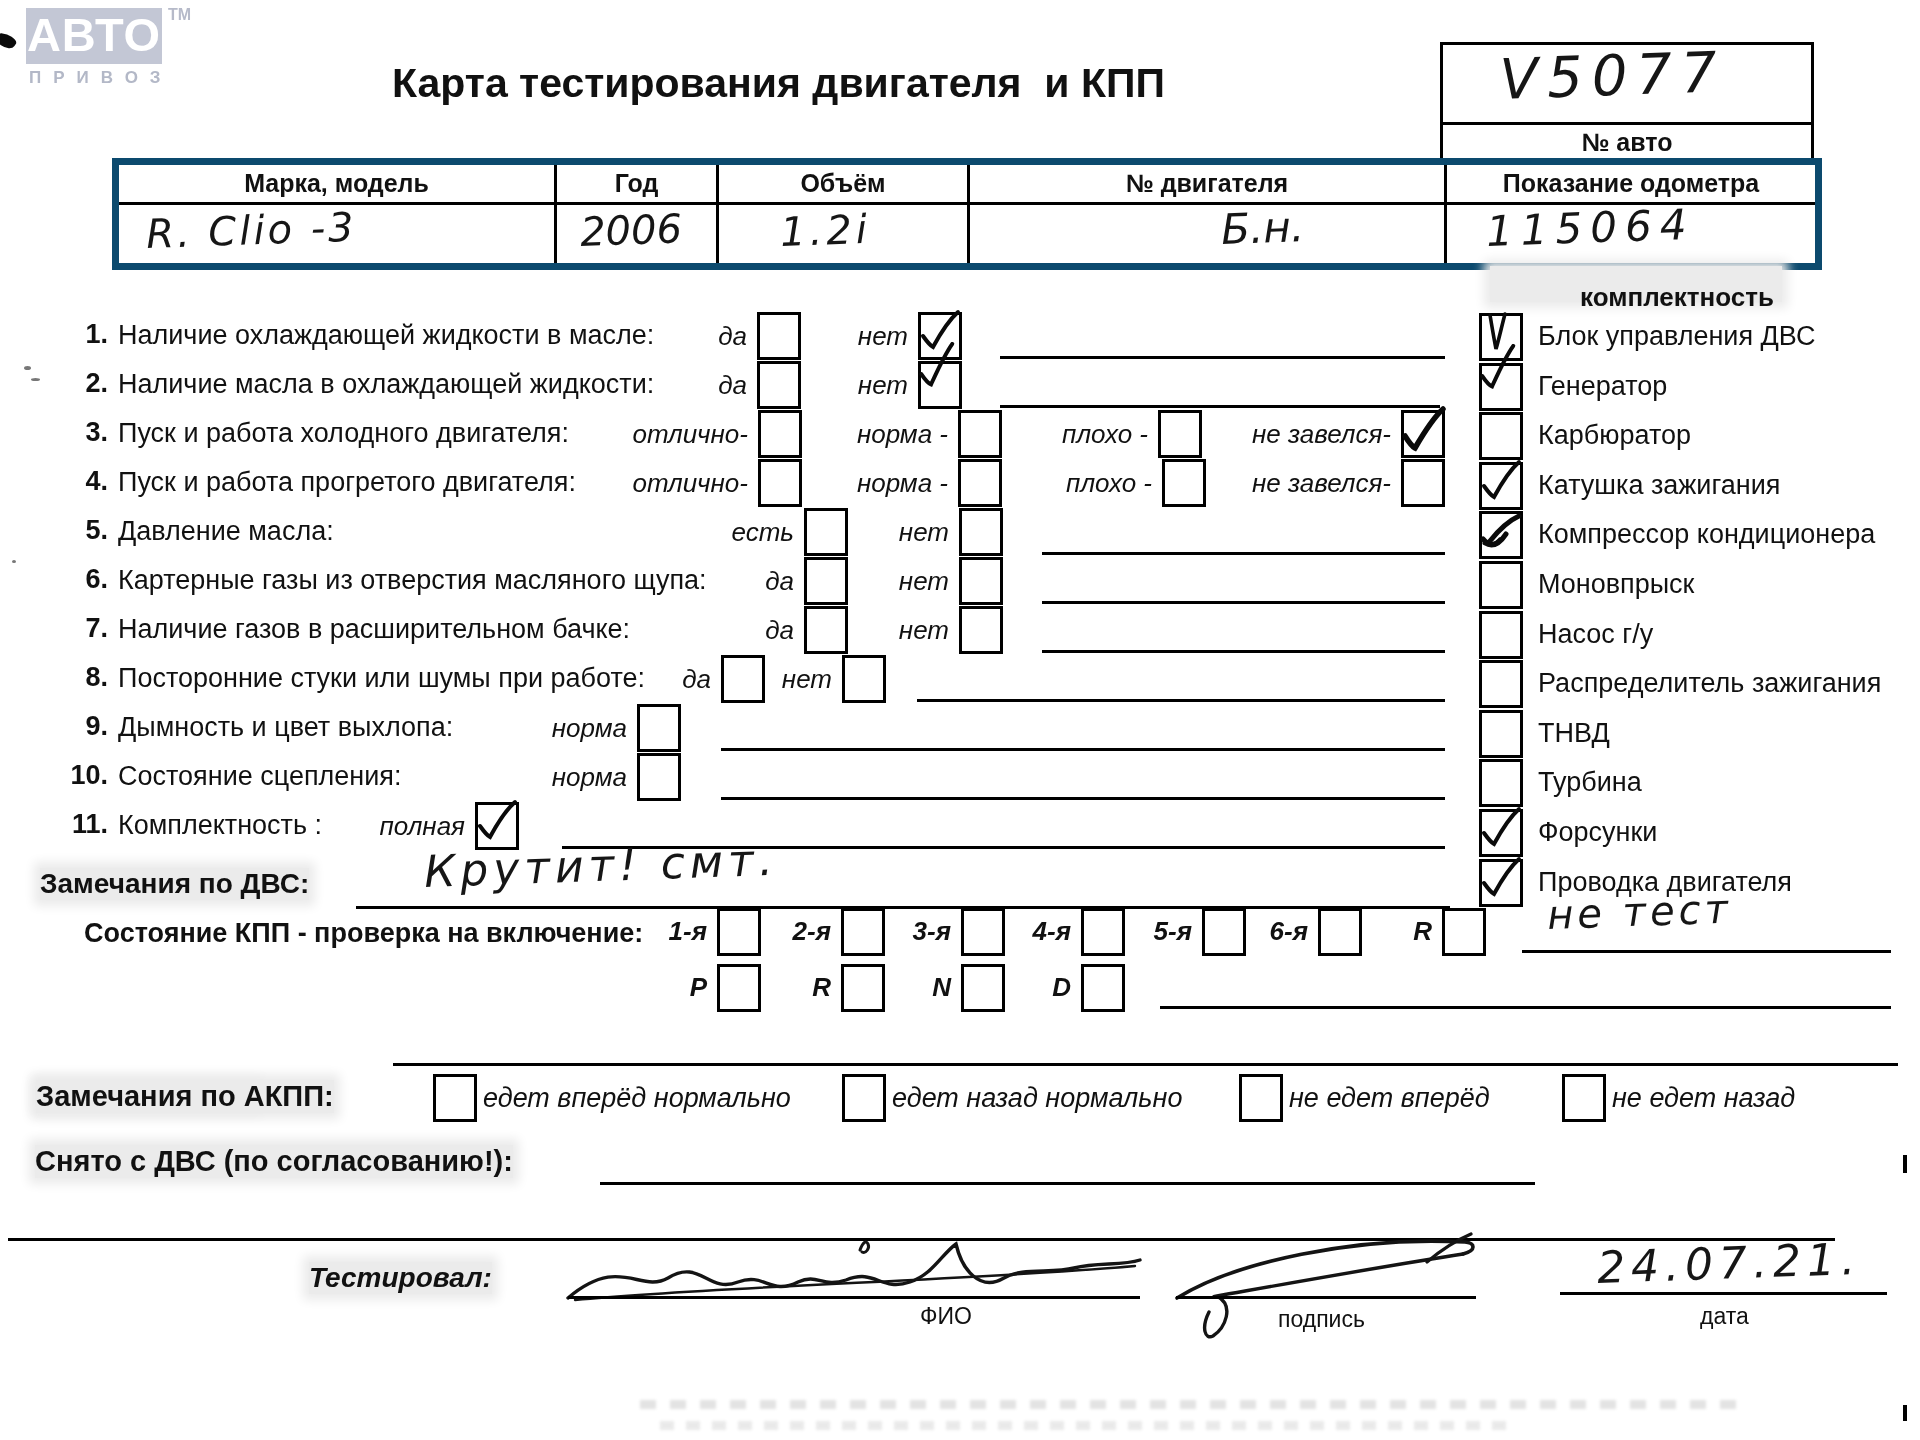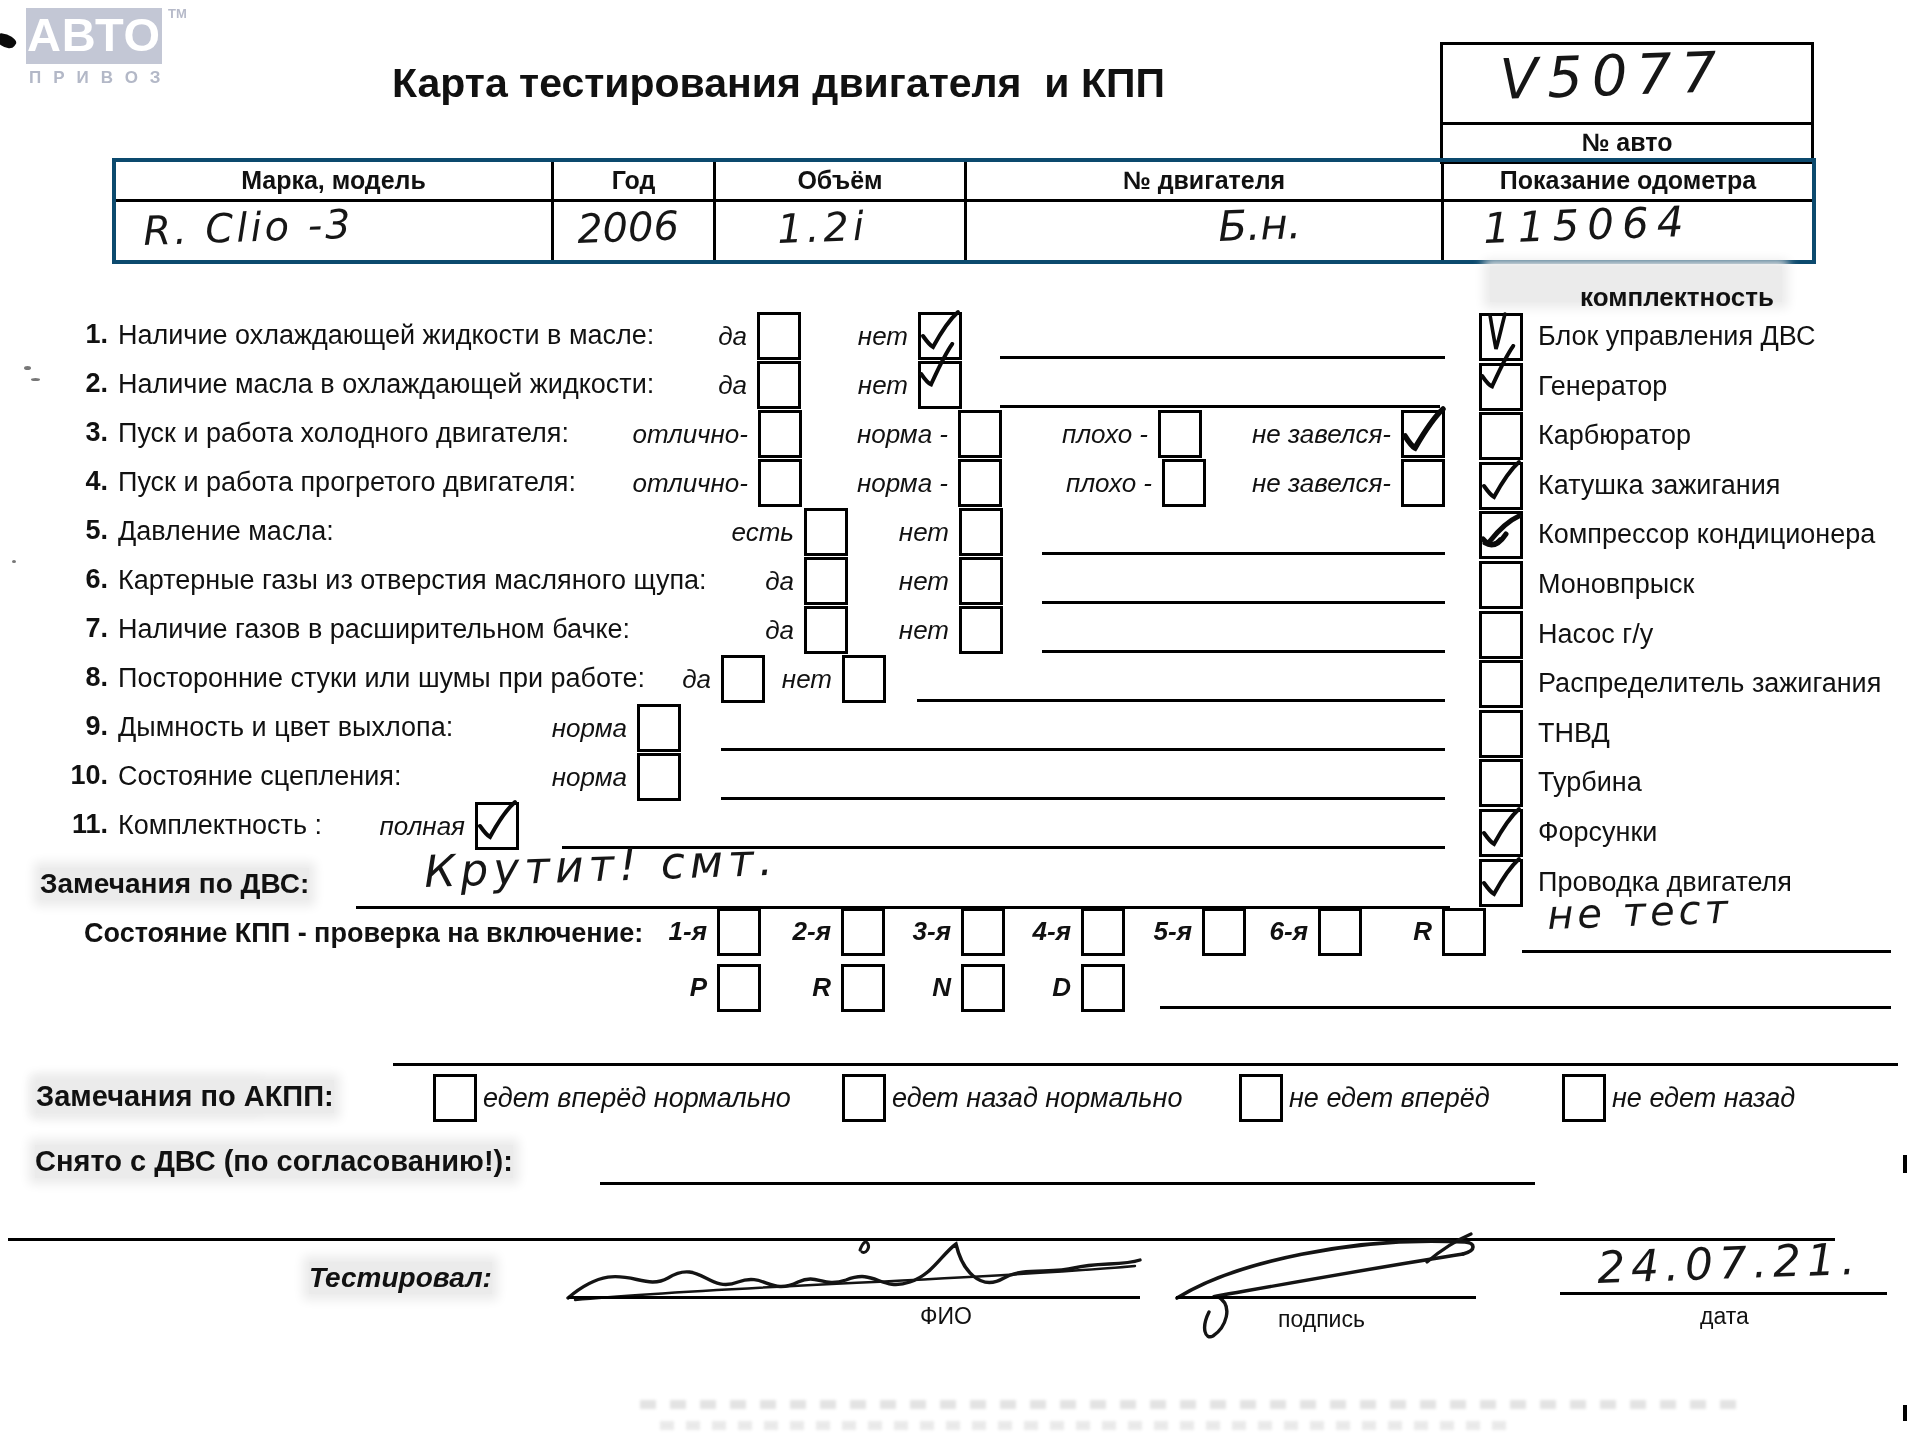--- a/index.html
+++ b/index.html
@@ -2,33 +2,33 @@
 <html><head>
 <meta charset="utf-8">
 <style>
   html,body{margin:0;padding:0;background:#9a9a9a;}
   .page{position:relative;width:1920px;height:1440px;background:#ffffff;overflow:hidden;
         font-family:"Liberation Sans",sans-serif;color:#111;}
   
   .logo{position:absolute;left:26px;top:8px;}
   .logo-block{width:136px;height:56px;background:#c3c7d5;color:#fff;font-weight:bold;
               font-size:47px;line-height:54px;text-align:center;letter-spacing:1px;}
-  .logo-tm{position:absolute;left:142px;top:-2px;font-size:13px;color:#b6bac9;font-weight:bold;}
+  .logo-tm{position:absolute;left:142px;top:-2px;font-size:16px;color:#b6bac9;font-weight:bold;}
   .logo-sub{margin-top:4px;color:#b3b8c7;font-size:17px;font-weight:bold;letter-spacing:12px;padding-left:3px;}
   .blob{position:absolute;left:-5px;top:34px;width:21px;height:13px;background:#0a0a0a;
         border-radius:70% 30% 60% 40%;transform:rotate(35deg);}
   .speck{position:absolute;background:#777;border-radius:50%;}
   
   .title{position:absolute;left:392px;top:60px;font-size:41px;font-weight:bold;white-space:pre;}
   
   .avto-box{position:absolute;left:1440px;top:42px;width:368px;height:116px;border:3px solid #000;}
   .avto-hw-area{position:relative;height:77px;border-bottom:3px solid #000;}
   .avto-label{height:33px;text-align:center;font-weight:bold;font-size:25px;line-height:34px;}
   
-  .vtable{position:absolute;left:112px;top:158px;width:1696px;border:4px solid #0c4a6e;}
+  .vtable{position:absolute;left:112px;top:158px;width:1696px;border:7px solid #0c4a6e;}
   .vhead{display:grid;grid-template-columns:438px 162px 251px 477px 368px;border-bottom:3px solid #000;}
   .vvals{display:grid;grid-template-columns:438px 162px 251px 477px 368px;}
   .hcell{height:37px;line-height:37px;text-align:center;font-weight:bold;font-size:25px;border-right:3px solid #000;}
   .vcell{position:relative;height:58px;border-right:3px solid #000;}
   .hcell:last-child,.vcell:last-child{border-right:none;}
   
   .hw{font-family:"DejaVu Sans",sans-serif;font-style:italic;color:#161616;white-space:nowrap;
       transform:rotate(-2deg);transform-origin:left bottom;}
   
   .abs{position:absolute;}

